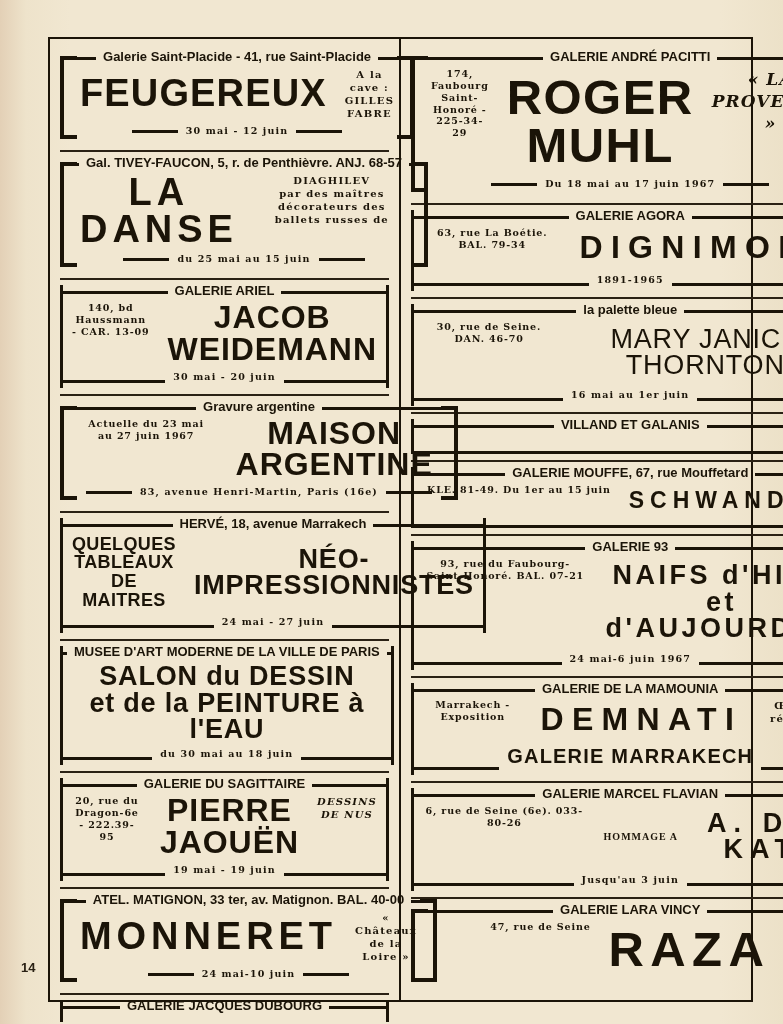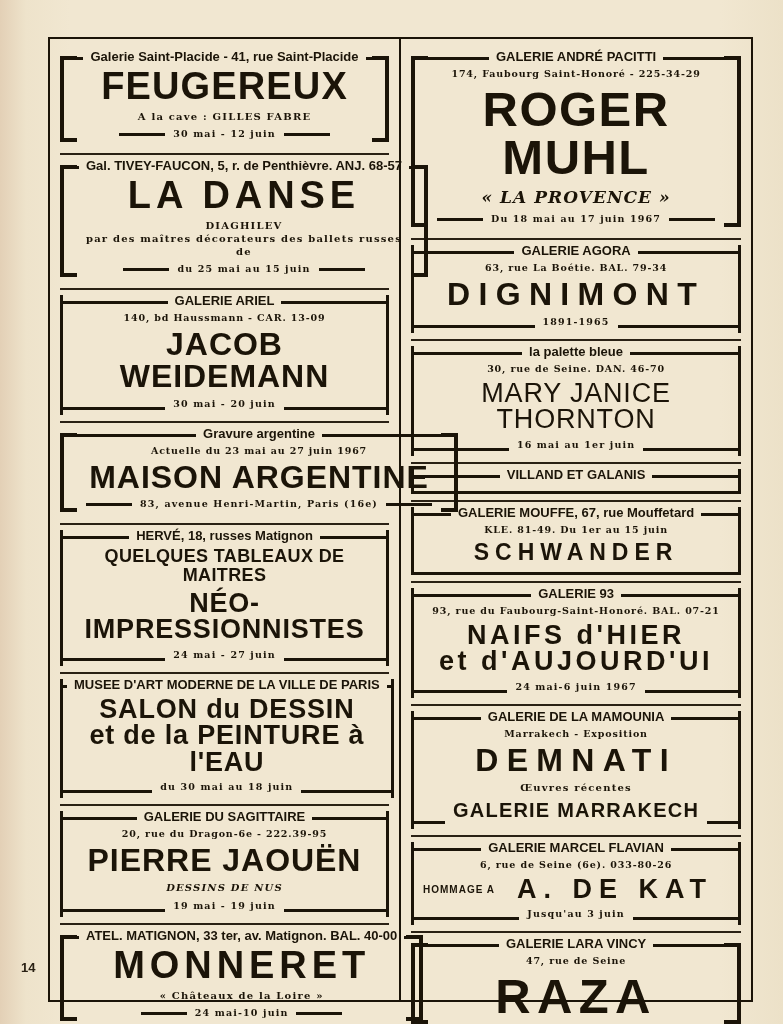--- a/index.html
+++ b/index.html
@@ -40,37 +40,37 @@
     content:"";position:absolute;top:5px;bottom:5px;width:13px;
     border:4px solid var(--ink);
   }
   .ad.brackets::before{left:0;border-right:none;}
   .ad.brackets::after{right:0;border-left:none;}
   .ad-header{display:flex;align-items:center;gap:7px;font-weight:700;font-size:13px;line-height:1.15;white-space:nowrap;}
   .ad.box .ad-header{margin:0 -10px;}
   .ad.brackets .ad-header{margin:0 -6px;}
   .ad-header::before,.ad-header::after{content:"";flex:1 1 8px;min-width:5px;height:3px;background:var(--ink);}
   .ad-header .hdr-text{transform:translateY(-1px);}
-  .ad-body{flex:1;display:flex;flex-direction:column;justify-content:center;gap:5px;padding:2px 0;}
+  .ad-body{flex:1;display:flex;flex-direction:row;justify-content:center;gap:18px;padding:2px 0;}
   .serif-sm{
     font-family:"DejaVu Serif", serif;font-weight:bold;font-size:9.5px;
     letter-spacing:.09em;line-height:1.25;
   }
   .ad-pre-title{font-weight:700;font-size:18px;line-height:1.05;letter-spacing:.02em;}
   .ad-title{font-weight:700;line-height:.98;letter-spacing:.03em;}.t-sm{font-size:23px}.t-md{font-size:27px}
   .t-lg{font-size:32px}.t-xl{font-size:38px}.t-xxl{font-size:44px}.t-huge{font-size:49px}
   .sp-wide{letter-spacing:.13em}.sp-xwide{letter-spacing:.26em}
   .w-light{font-weight:400}
   .align-left{text-align:left;}
   .ad-subtitle{font-family:"DejaVu Serif", serif;font-weight:bold;font-size:10px;letter-spacing:.12em;line-height:1.3;}
   .ad-subtitle.italic{font-style:italic;}
   .ad-subtitle.sub-lg{font-size:17px;letter-spacing:.06em;}
   .main-row{display:flex;align-items:center;gap:6px;}
   .main-row .ad-title{flex:1;}
-  .ad-side-left{font-family:Liberation Sans, sans-serif;font-weight:bold;font-size:10px;letter-spacing:.1em;white-space:nowrap;}
+  .ad-side-left{font-family:Liberation Serif, serif;font-weight:bold;font-size:10px;letter-spacing:.1em;white-space:nowrap;}
   .ad-side-right{display:flex;flex-direction:column;gap:16px;font-family:"DejaVu Serif", serif;
     font-weight:bold;font-size:9.5px;letter-spacing:.08em;text-align:right;white-space:nowrap;}
   .ad-date,.ad-footer-big{display:flex;align-items:center;gap:8px;}
   .ad-date .date-text{font-family:"DejaVu Serif", serif;font-weight:bold;font-size:9.5px;letter-spacing:.12em;white-space:nowrap;transform:translateY(-1px);}
   .ad.box .ad-date,.ad.box .ad-footer-big{margin:5px -10px -2px;align-items:flex-end;}
   .ad.brackets .ad-date{margin:4px 6px 0;justify-content:center;}
   .ad-date::before,.ad-date::after,.ad-footer-big::before,.ad-footer-big::after{
     content:"";flex:1 1 10px;height:3px;background:var(--ink);}
   .ad.brackets .ad-date::before,.ad.brackets .ad-date::after{flex:0 0 46px;}
   .ad-footer-big .footer-text{font-weight:700;font-size:20px;letter-spacing:.06em;white-space:nowrap;transform:translateY(-2px);}
@@ -177,21 +177,21 @@
       <div class="ad-date">
         <span class="date-text">83, avenue Henri-Martin, Paris (16e)</span>
       </div>
 
     </div>
   </div>
 
   <div class="cell">
     <div class="ad box has-bottom-line">
       <div class="ad-header">
-        <span class="hdr-text">HERVÉ, 18, russes Matignon</span>
+        <span class="hdr-text">HERVÉ, 18, avenue Marrakech</span>
       </div>
       <div class="ad-body">
 
         <div class="ad-pre-title">QUELQUES TABLEAUX DE MAITRES</div>
         <div class="main-row">
 
           <div class="ad-title t-md">
                   <div>NÉO-IMPRESSIONNISTES</div>
                 </div>
 

